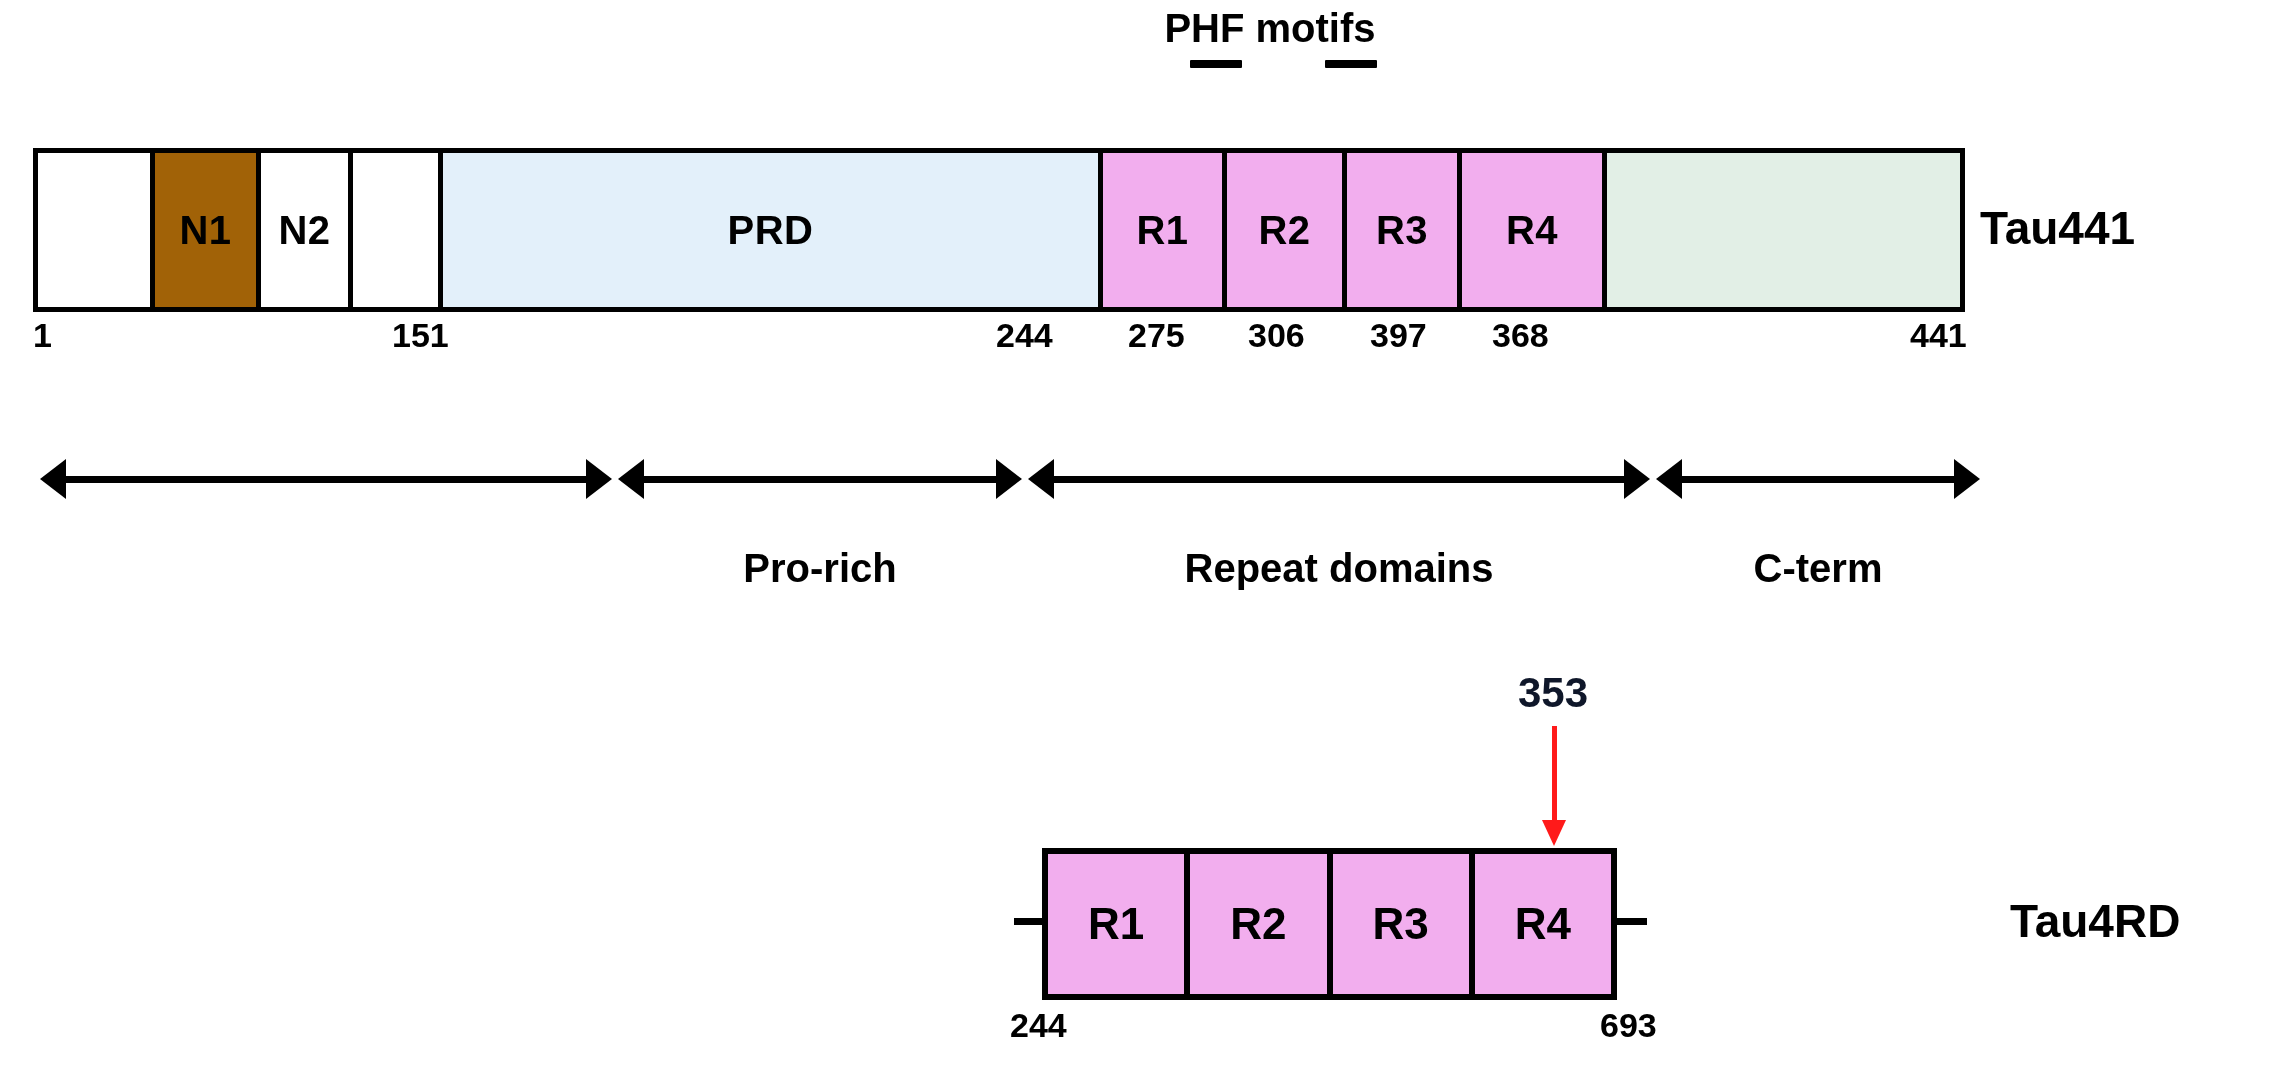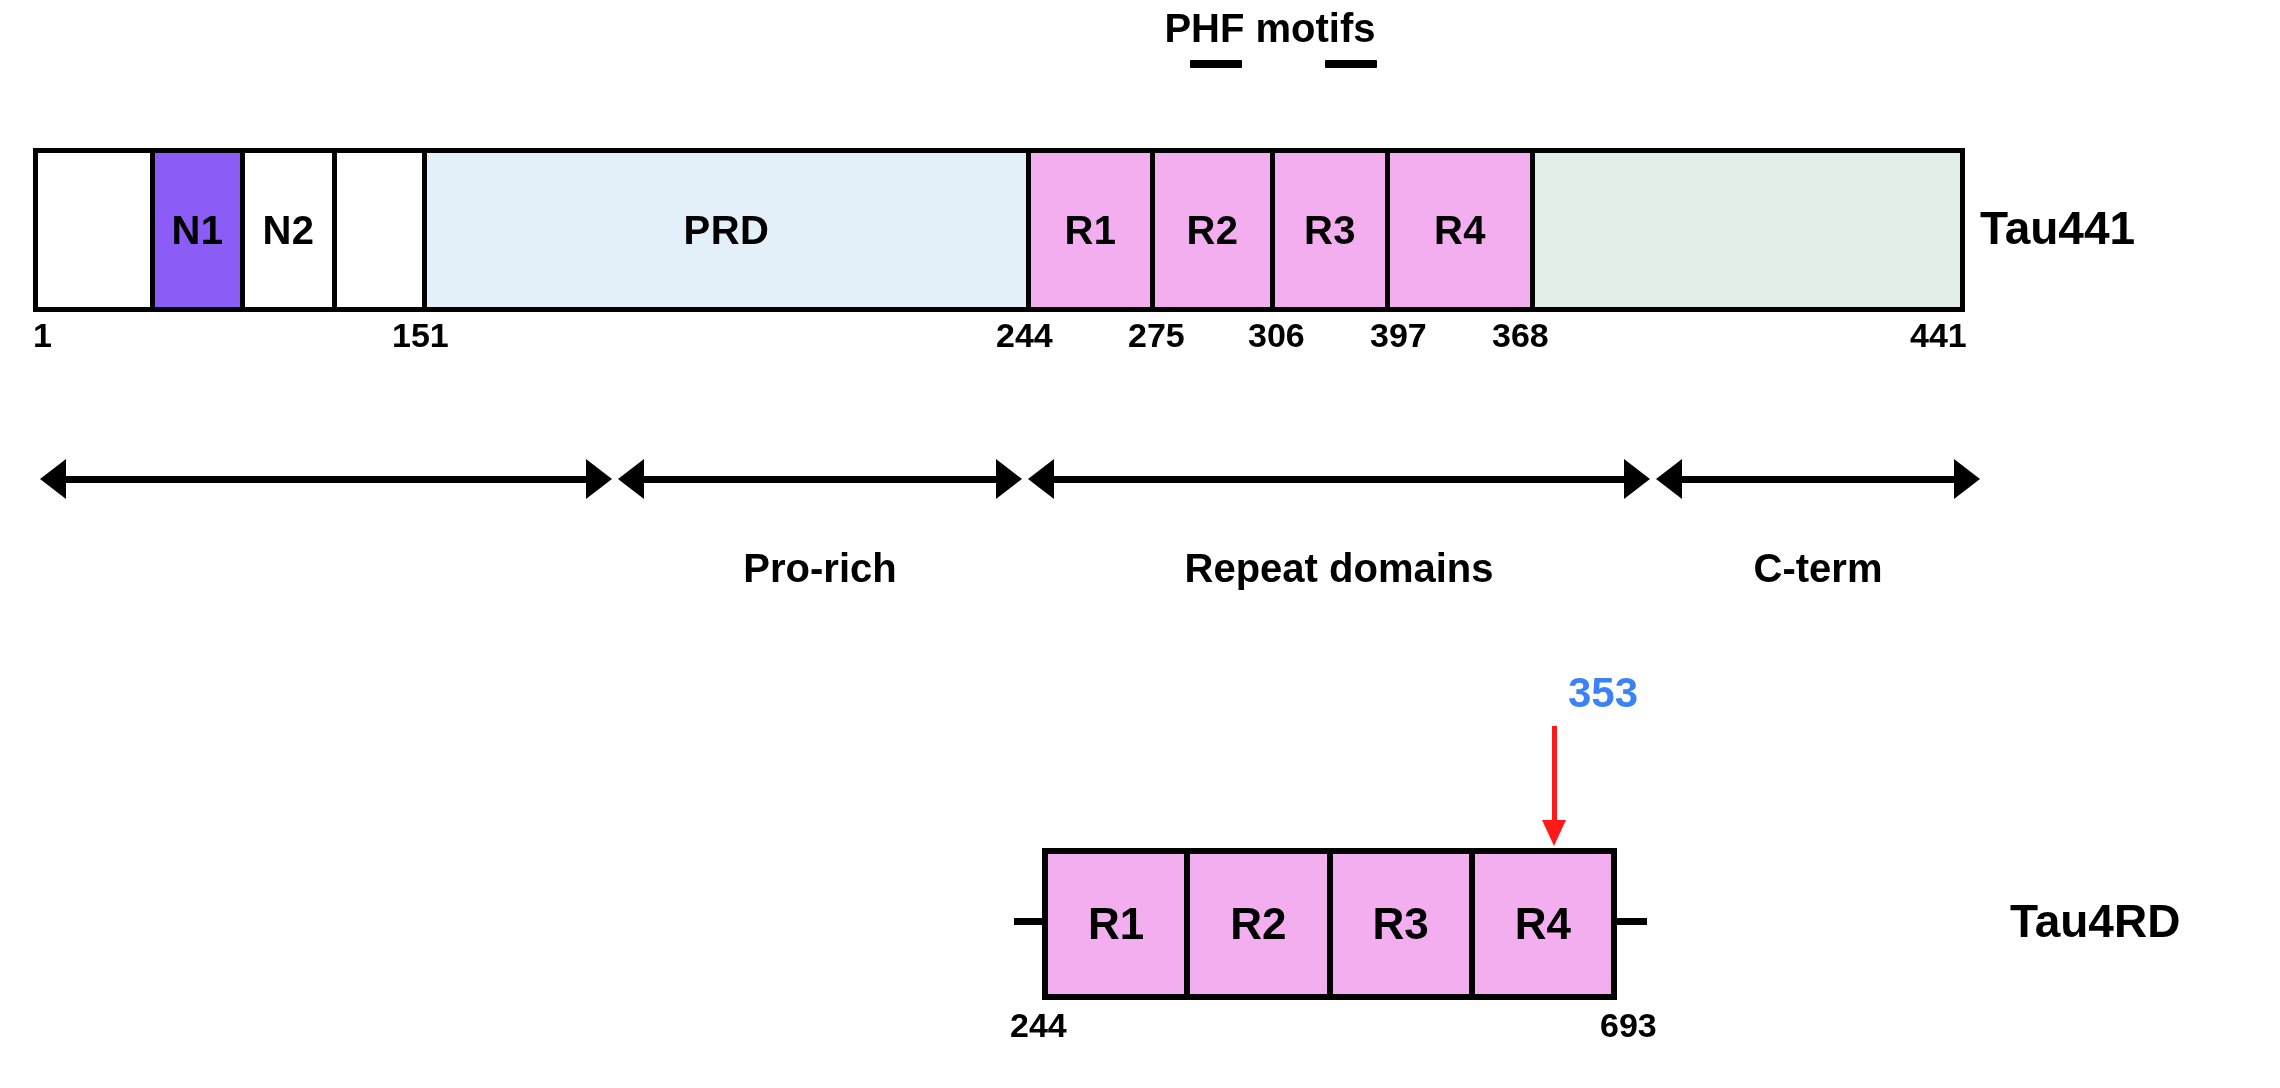--- a/index.html
+++ b/index.html
@@ -75,22 +75,22 @@
     position:relative;box-sizing:border-box;flex:1 1 0;
     display:flex;align-items:center;justify-content:center;
     border-right:6px solid #000;
     font-size:44px;font-weight:bold;line-height:1;
   }
   .rd-seg.last{border-right:none;}
   .rd-tick{position:absolute;top:918px;height:7px;width:30px;background:#000;}
 
   
   #ann-353-text{
-    position:absolute;left:1468px;top:672px;width:170px;text-align:right;
-    font-size:42px;font-weight:bold;color:#3b82f6;line-height:1;
+    position:absolute;left:1468px;top:672px;width:170px;text-align:center;
+    font-size:42px;font-weight:bold;color:#0f172a;line-height:1;
   }
   #ann-353-arrow{position:absolute;left:1548px;top:726px;width:12px;height:118px;}
   #ann-353-arrow .ashaft{
     position:absolute;left:4px;top:0;width:5px;height:96px;background:#ff1a1a;
   }
   #ann-353-arrow .ahead{
     position:absolute;left:-6px;top:94px;width:0;height:0;
     border-left:12px solid transparent;border-right:12px solid transparent;
     border-top:26px solid #ff1a1a;
   }
@@ -105,30 +105,30 @@
 <div class="stage">
 
   <div class="abs" id="phf-label">PHF motifs</div>
   <div class="phf-dash" style="left:1190px;width:52px;"></div>
   <div class="phf-dash" style="left:1325px;width:52px;"></div>
 
   <div class="abs" id="tau441-bar">
     <div class="seg" style="width:117px;background:#ffffff;">
       <span></span>
     </div>
-    <div class="seg" style="width:90px;background:#8b5cf6;">
+    <div class="seg" style="width:106px;background:#a16207;">
       <span>N1</span>
     </div>
     <div class="seg" style="width:92px;background:#ffffff;">
       <span>N2</span>
     </div>
     <div class="seg" style="width:90px;background:#ffffff;">
       <span></span>
     </div>
-    <div class="seg" style="width:604px;background:#e3f0fa;">
+    <div class="seg" style="width:660px;background:#e3f0fa;">
       <span>PRD</span>
     </div>
     <div class="seg" style="width:124px;background:#f2aeee;">
       <span>R1</span>
     </div>
     <div class="seg" style="width:120px;background:#f2aeee;">
       <span>R2</span>
     </div>
     <div class="seg" style="width:115px;background:#f2aeee;">
       <span>R3</span>

